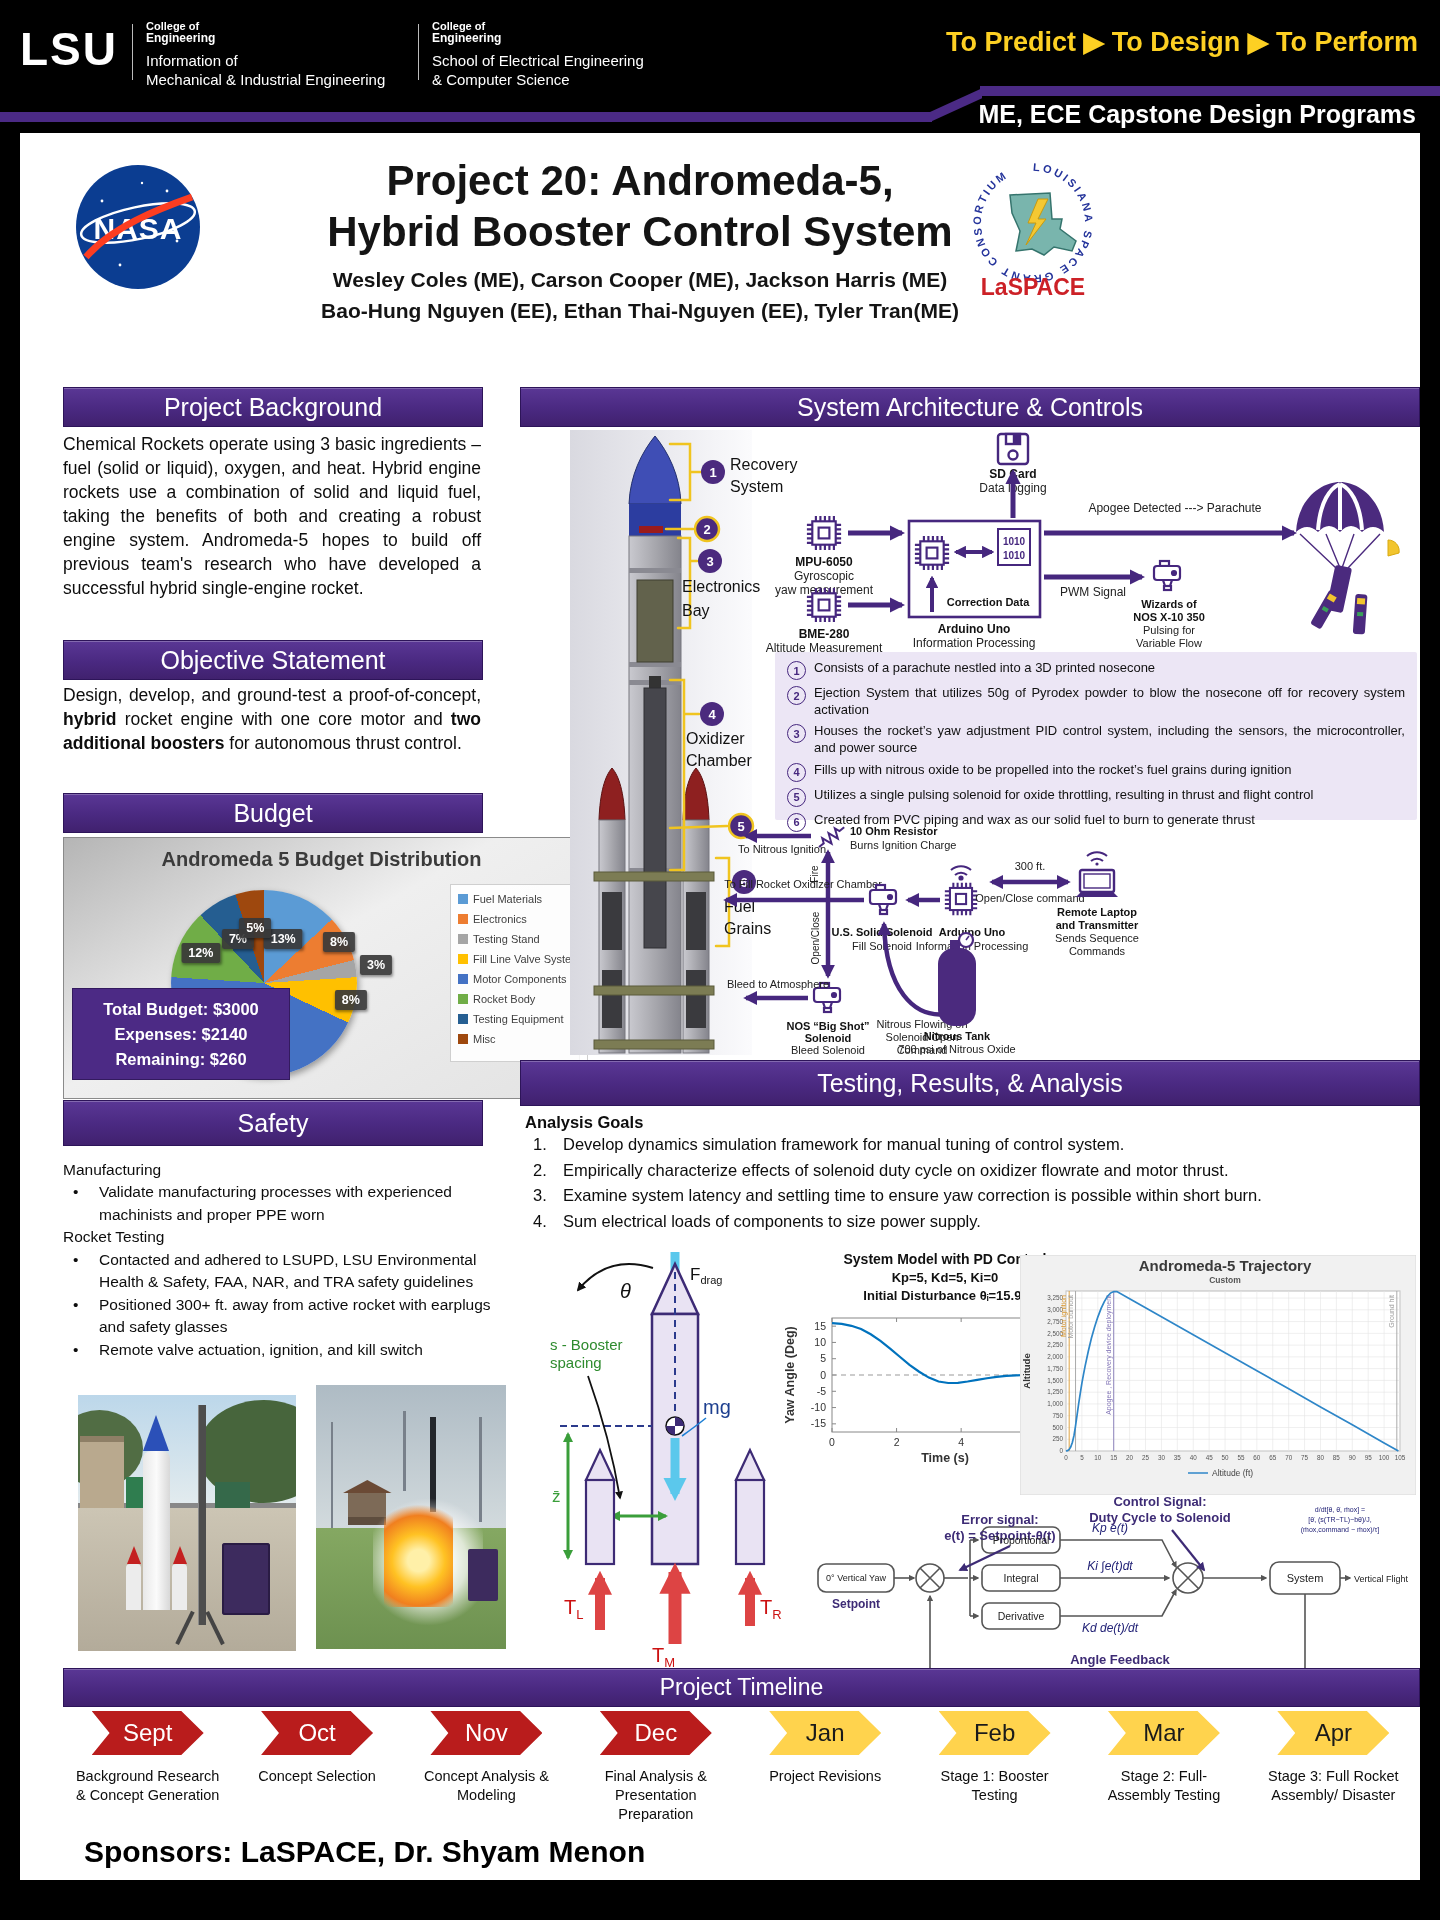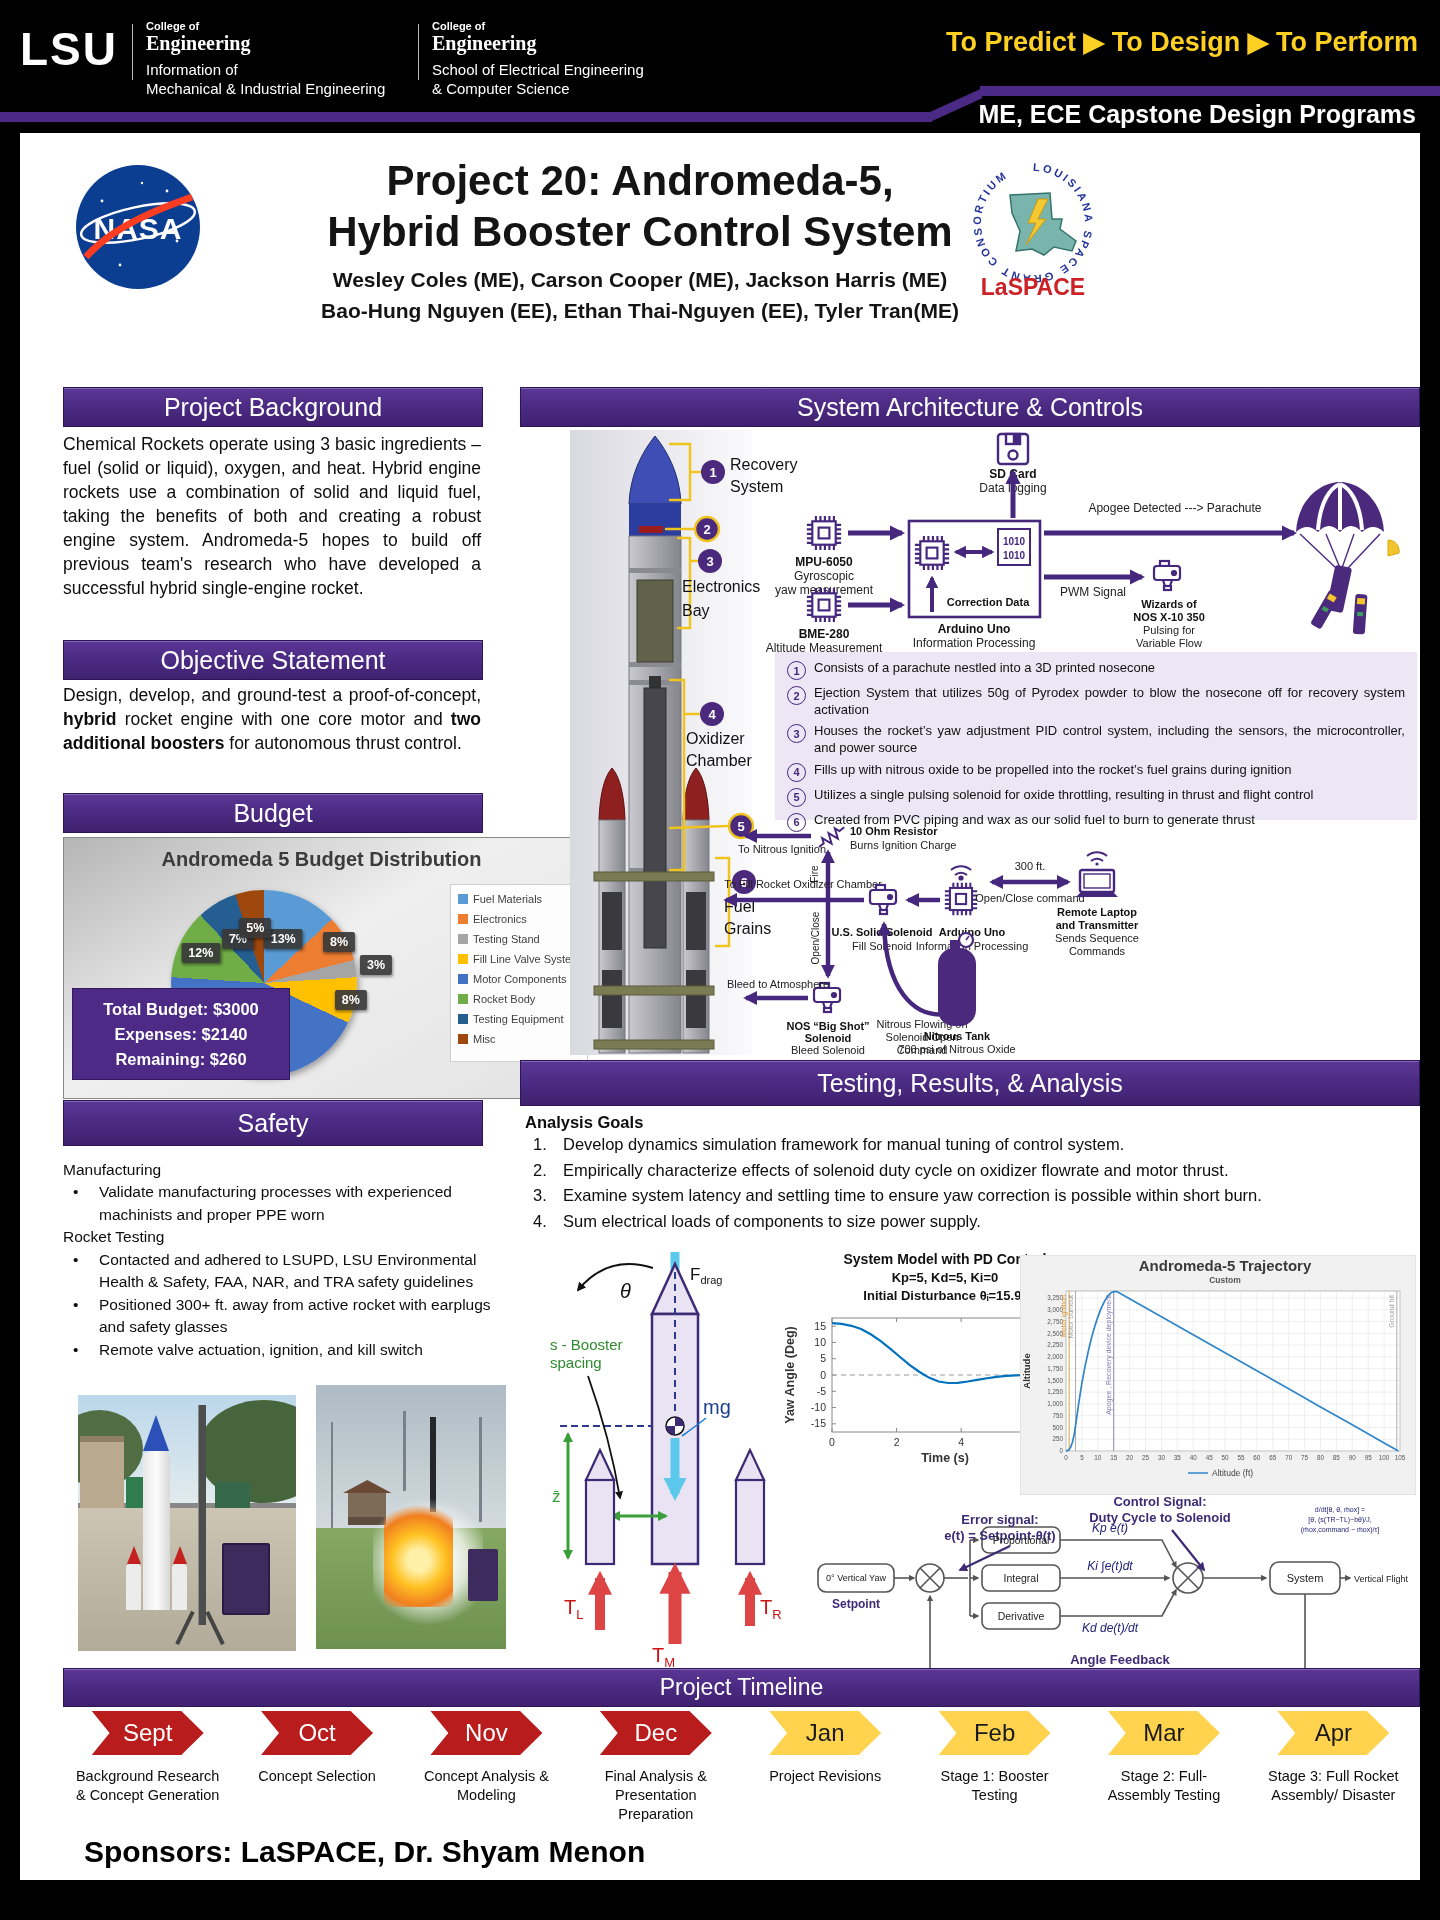--- a/index.html
+++ b/index.html
@@ -4,21 +4,21 @@
 <style>
   html,body{margin:0;padding:0;}
   body{width:1440px;height:1920px;background:#000;position:relative;
        font-family:"Liberation Sans",sans-serif;color:#111;overflow:hidden;}
   .abs{position:absolute;}
   
   .hdr{position:absolute;left:0;top:0;width:1440px;height:98px;background:#000;color:#fff;}
   .lsu{position:absolute;left:20px;top:22px;font-size:46px;font-weight:bold;letter-spacing:2px;color:#fff;}
   .vline{position:absolute;top:24px;width:1px;height:56px;background:#bbb;}
   .col-sup{font-size:11px;font-weight:bold;line-height:1.1;}
-  .col-name{font-size:20px;font-weight:bold;line-height:1.15;font-family:Liberation Serif, serif;}
+  .col-name{font-size:12px;font-weight:bold;line-height:1.15;}
   .col-dept{font-size:15px;font-weight:300;line-height:1.25;margin-top:6px;}
   .motto{position:absolute;right:22px;top:26px;font-size:27px;font-weight:bold;color:#FDD023;}
   .stripe{position:absolute;background:#4b2a85;}
   .banner{position:absolute;right:24px;top:100px;font-size:25px;font-weight:bold;color:#fff;}
   
   .poster{position:absolute;left:20px;top:133px;width:1400px;height:1747px;background:#fff;}
   .ptitle{font-size:42px;font-weight:bold;line-height:1.22;color:#141414;text-align:center;}
   .pauth{font-size:21px;font-weight:bold;line-height:1.45;color:#141414;text-align:center;}
   .secbar{position:absolute;background:linear-gradient(180deg,#5a3795 0%,#4a2981 55%,#40216e 100%);
           border:1px solid #2d1459;color:#fff;text-align:center;font-size:25px;

